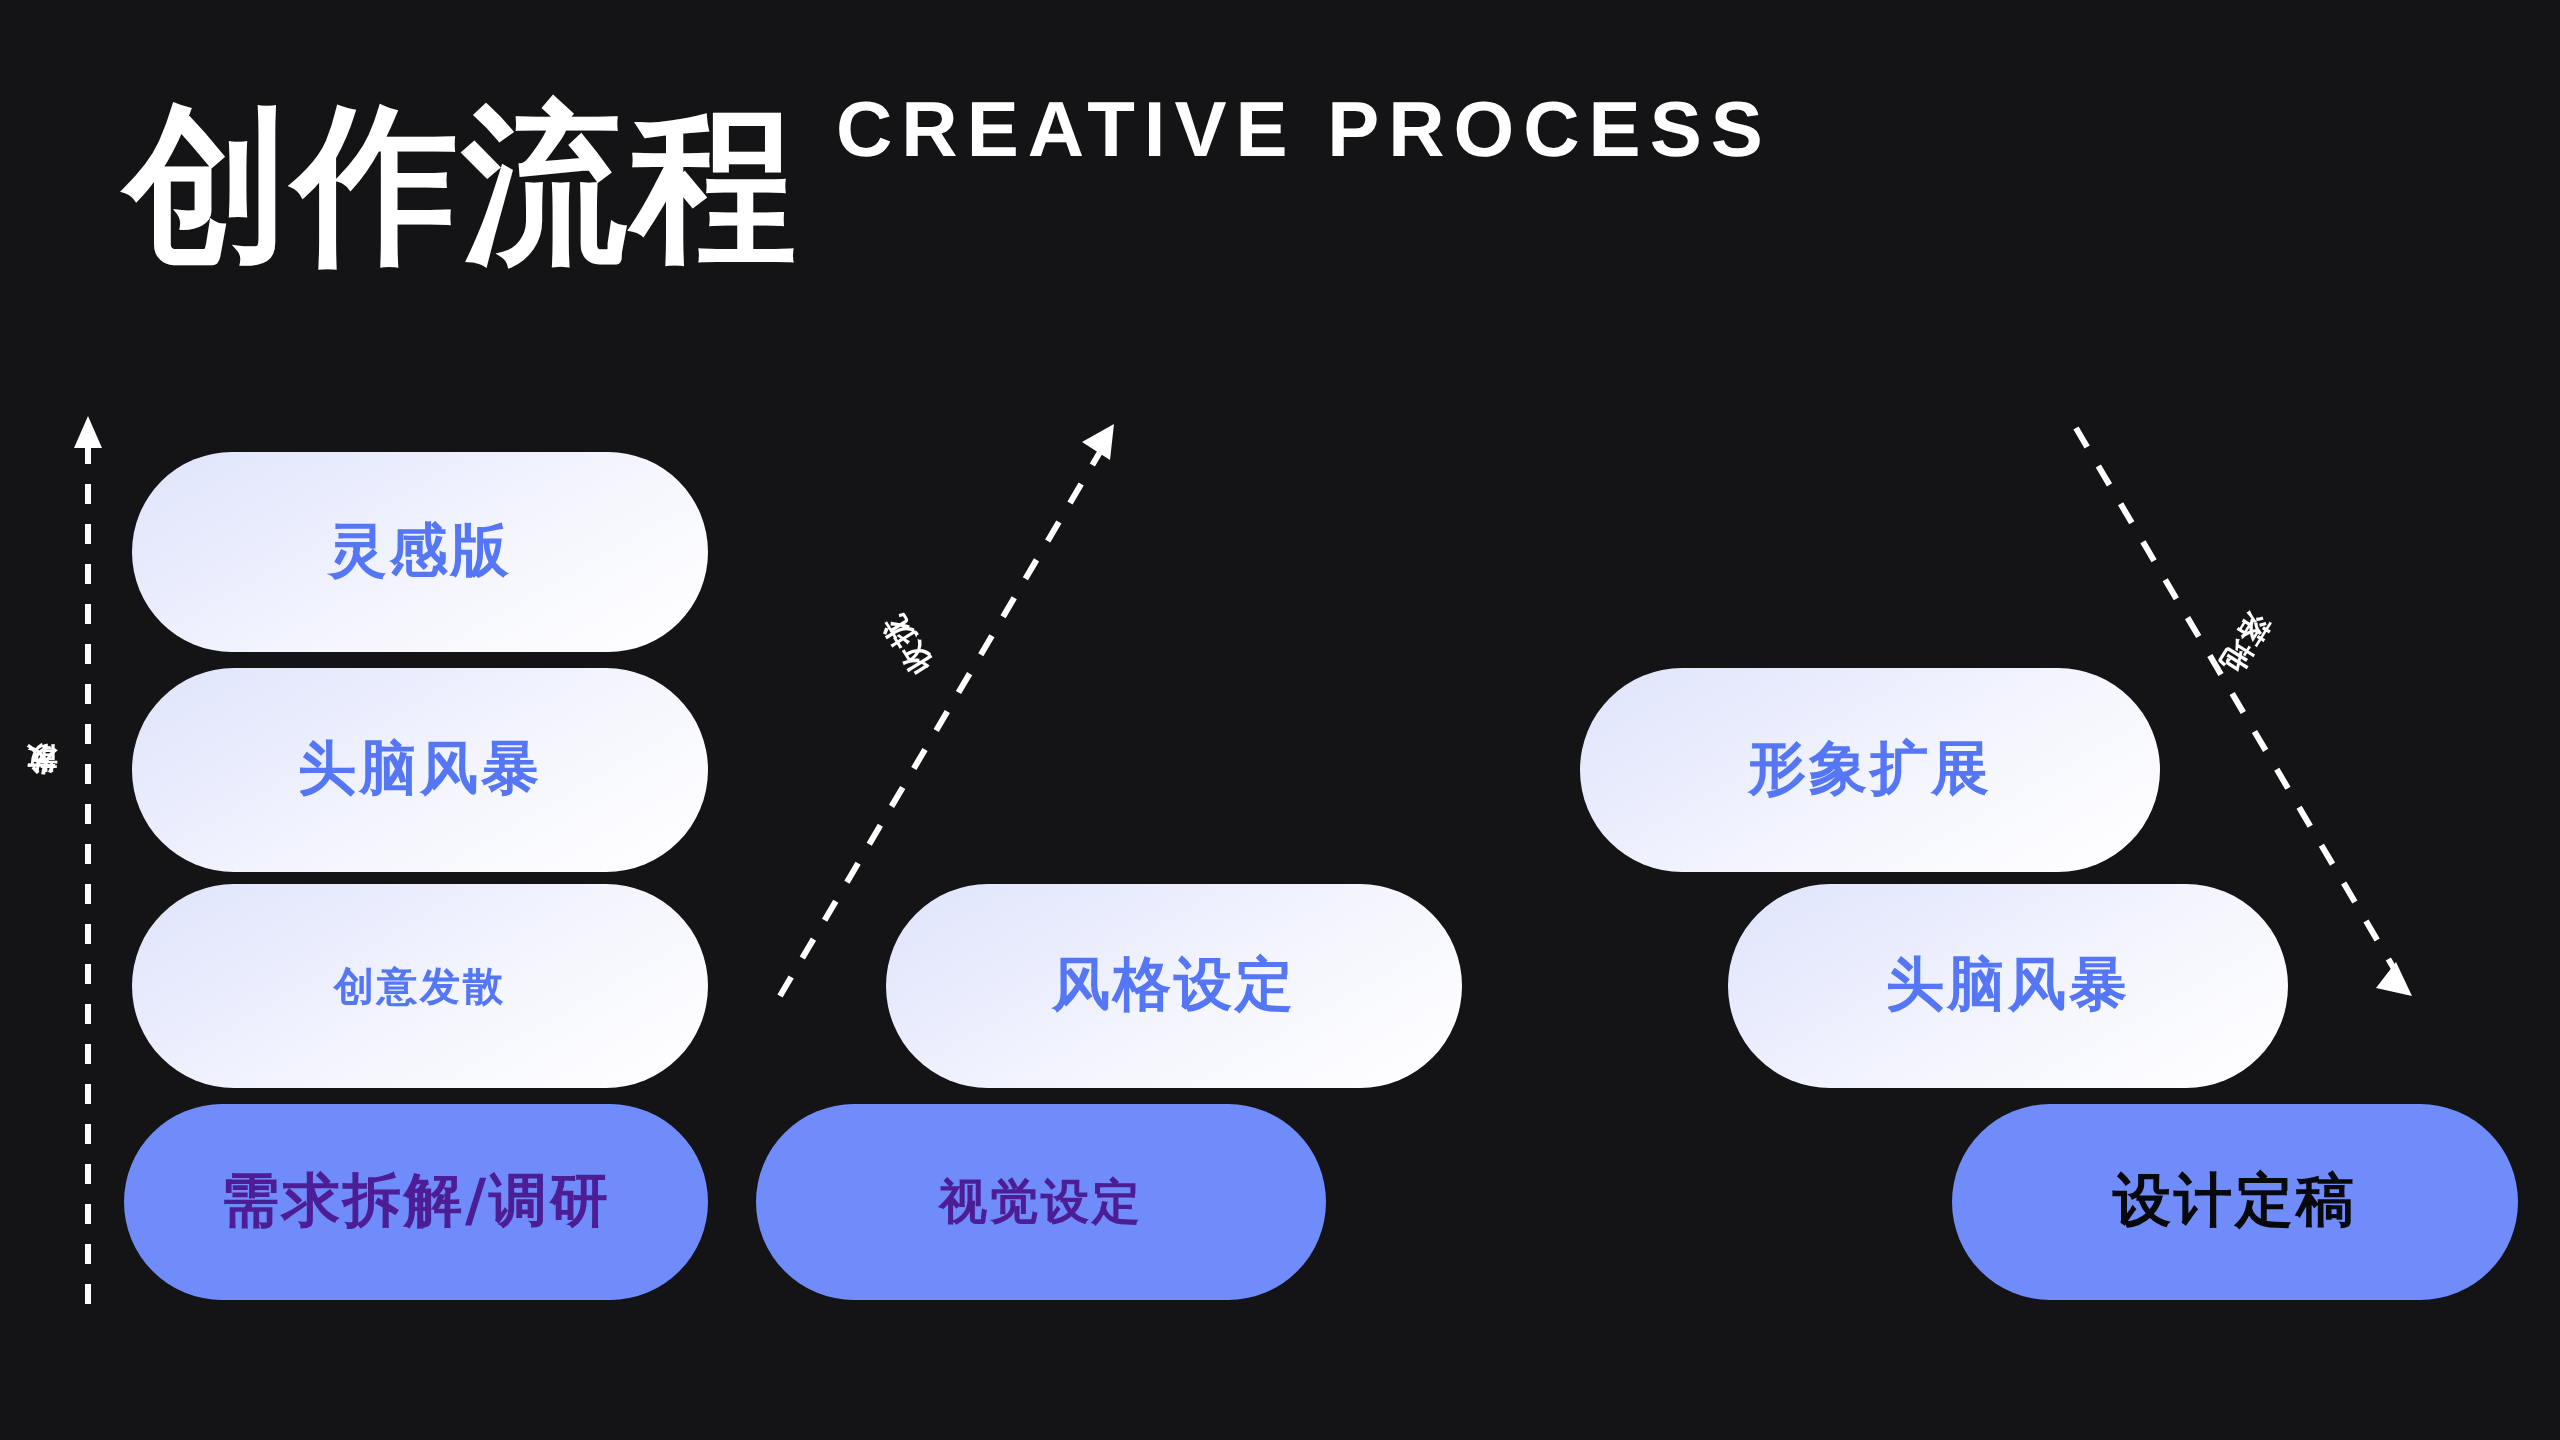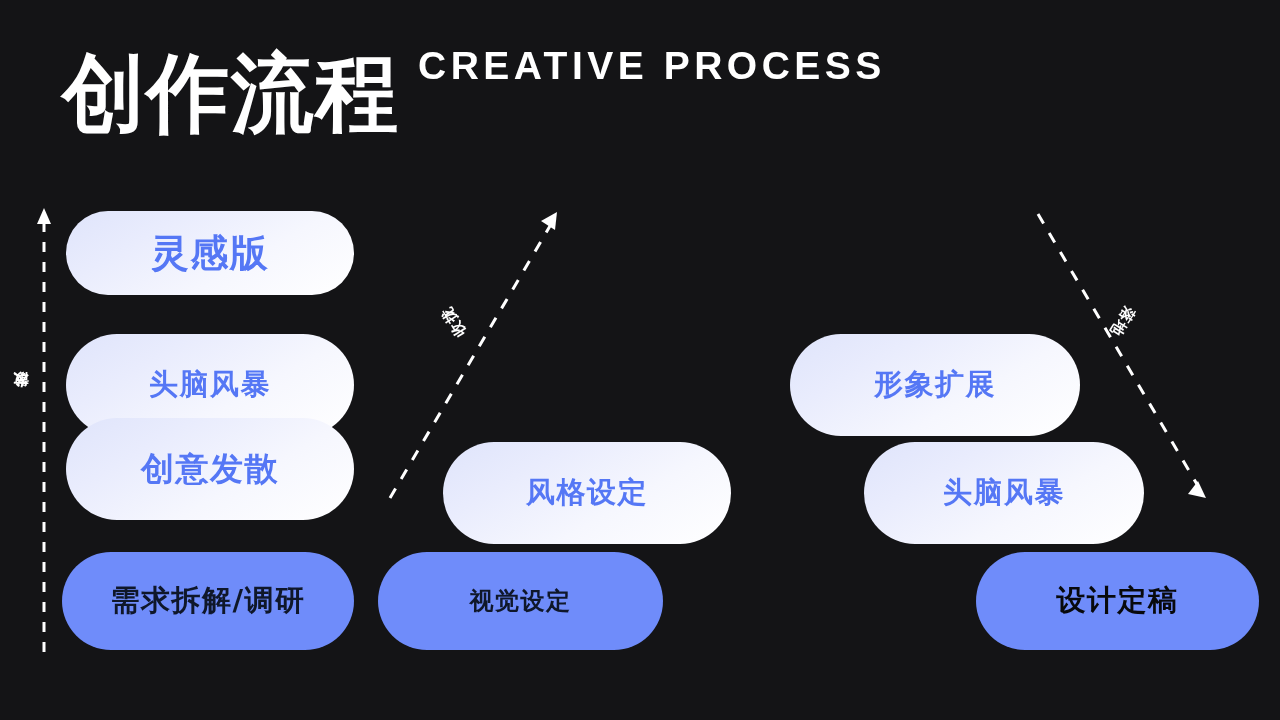--- a/index.html
+++ b/index.html
@@ -62,21 +62,21 @@
     letter-spacing: 1.5px;
     user-select: none;
   }
   .pill.light {
     background: linear-gradient(150deg, #dfe4fb 0%, #e9ecfd 28%, #f6f7fe 62%, #ffffff 100%);
     color: #5577f5;
   }
   .pill.accent {
     background: #6f8cfa;
   }
-  .pill.accent.text-white { color: #0f172a; }
+  .pill.accent.text-white { color: #4c1d95; }
   .pill.accent.text-dark  { color: #08090c; }
 
   .pill-label { display: block; }
 
   
   .axis {
     position: absolute;
     pointer-events: none;
   }
   .axis svg { display: block; overflow: visible; }
@@ -137,35 +137,35 @@
   <div class="axis-label" id="label-mid">收拢</div>
 
   <div class="axis" style="left:1030px; top:206px;">
     <svg width="185" height="295" viewBox="0 0 185 295">
       <line x1="8" y1="8" x2="168" y2="280" stroke="#ffffff" stroke-width="3" stroke-dasharray="11 11" stroke-linecap="butt"></line>
       <polygon points="176,292 158,288 168,275" fill="#ffffff"></polygon>
     </svg>
   </div>
   <div class="axis-label" id="label-right">落地</div>
 
-  <div class="pill light" style="left:66px; top:211px; width:288px; height:84px; font-size:38px;">
+  <div class="pill light" style="left:66px; top:226px; width:288px; height:100px; font-size:29px;">
     <span class="pill-label">灵感版</span>
   </div>
 
 
   <div class="pill light" style="left:66px; top:334px; width:288px; height:102px; font-size:29px;">
     <span class="pill-label">头脑风暴</span>
   </div>
 
 
   <div class="pill light" style="left:790px; top:334px; width:290px; height:102px; font-size:29px;">
     <span class="pill-label">形象扩展</span>
   </div>
 
-  <div class="pill light" style="left:66px; top:418px; width:288px; height:102px; font-size:33px;">
+  <div class="pill light" style="left:66px; top:442px; width:288px; height:102px; font-size:20px;">
     <span class="pill-label">创意发散</span>
   </div>
 
   <div class="pill light" style="left:443px; top:442px; width:288px; height:102px; font-size:29px;">
     <span class="pill-label">风格设定</span>
   </div>
 
   <div class="pill light" style="left:864px; top:442px; width:280px; height:102px; font-size:29px;">
     <span class="pill-label">头脑风暴</span>
   </div>

